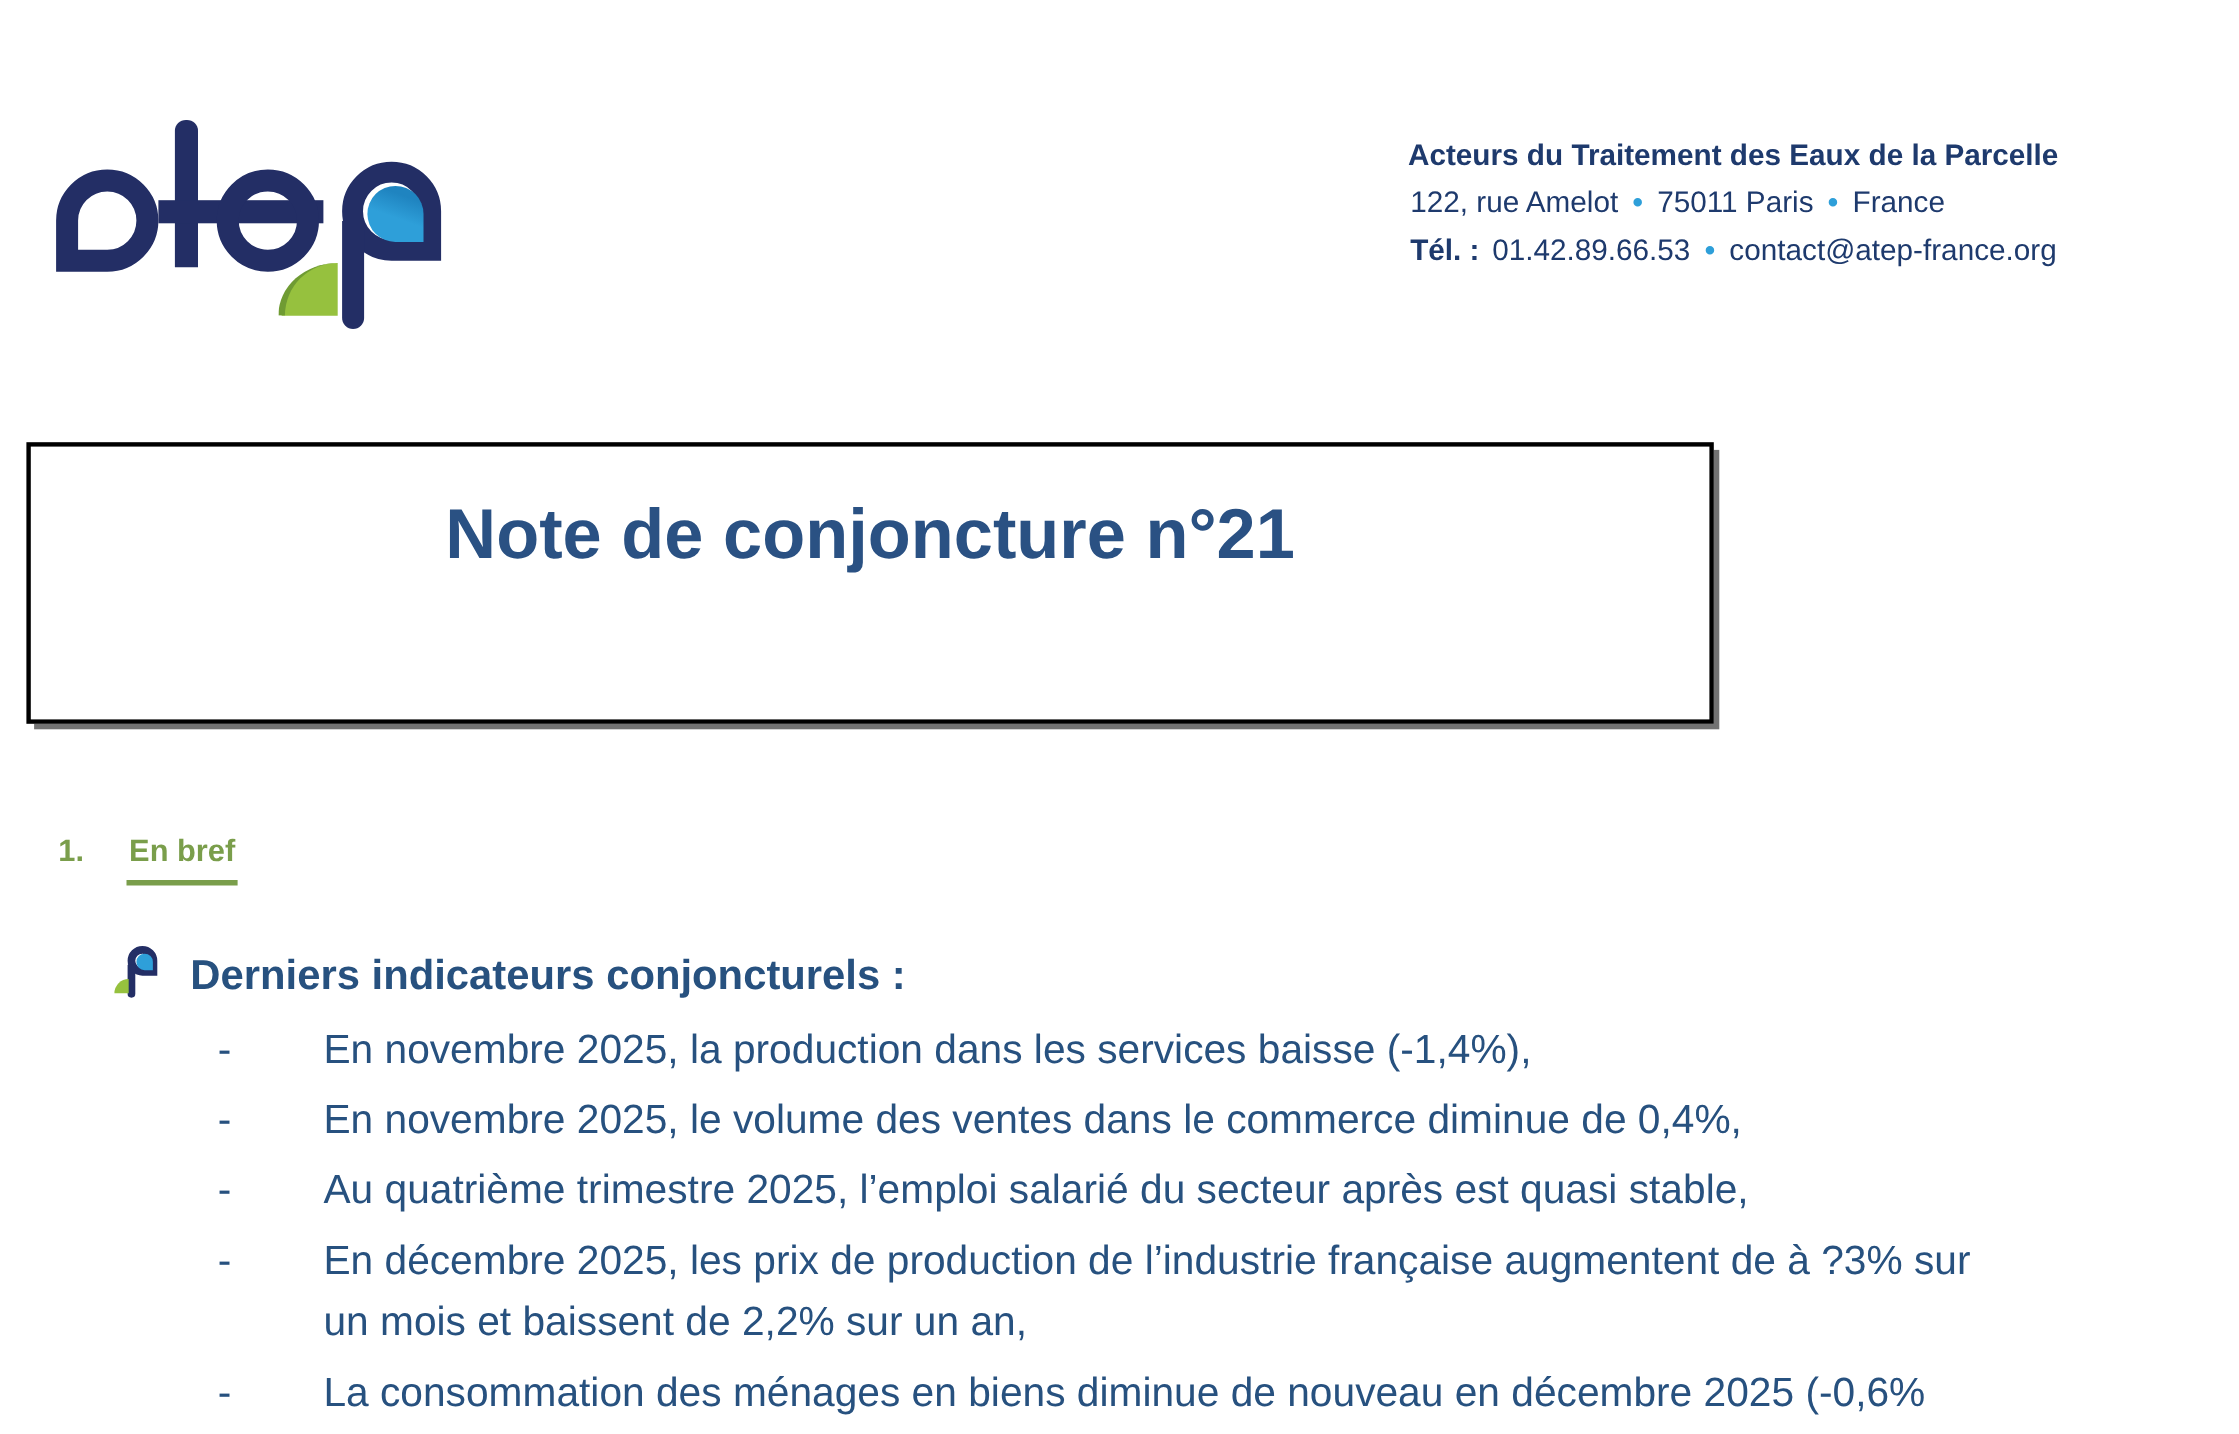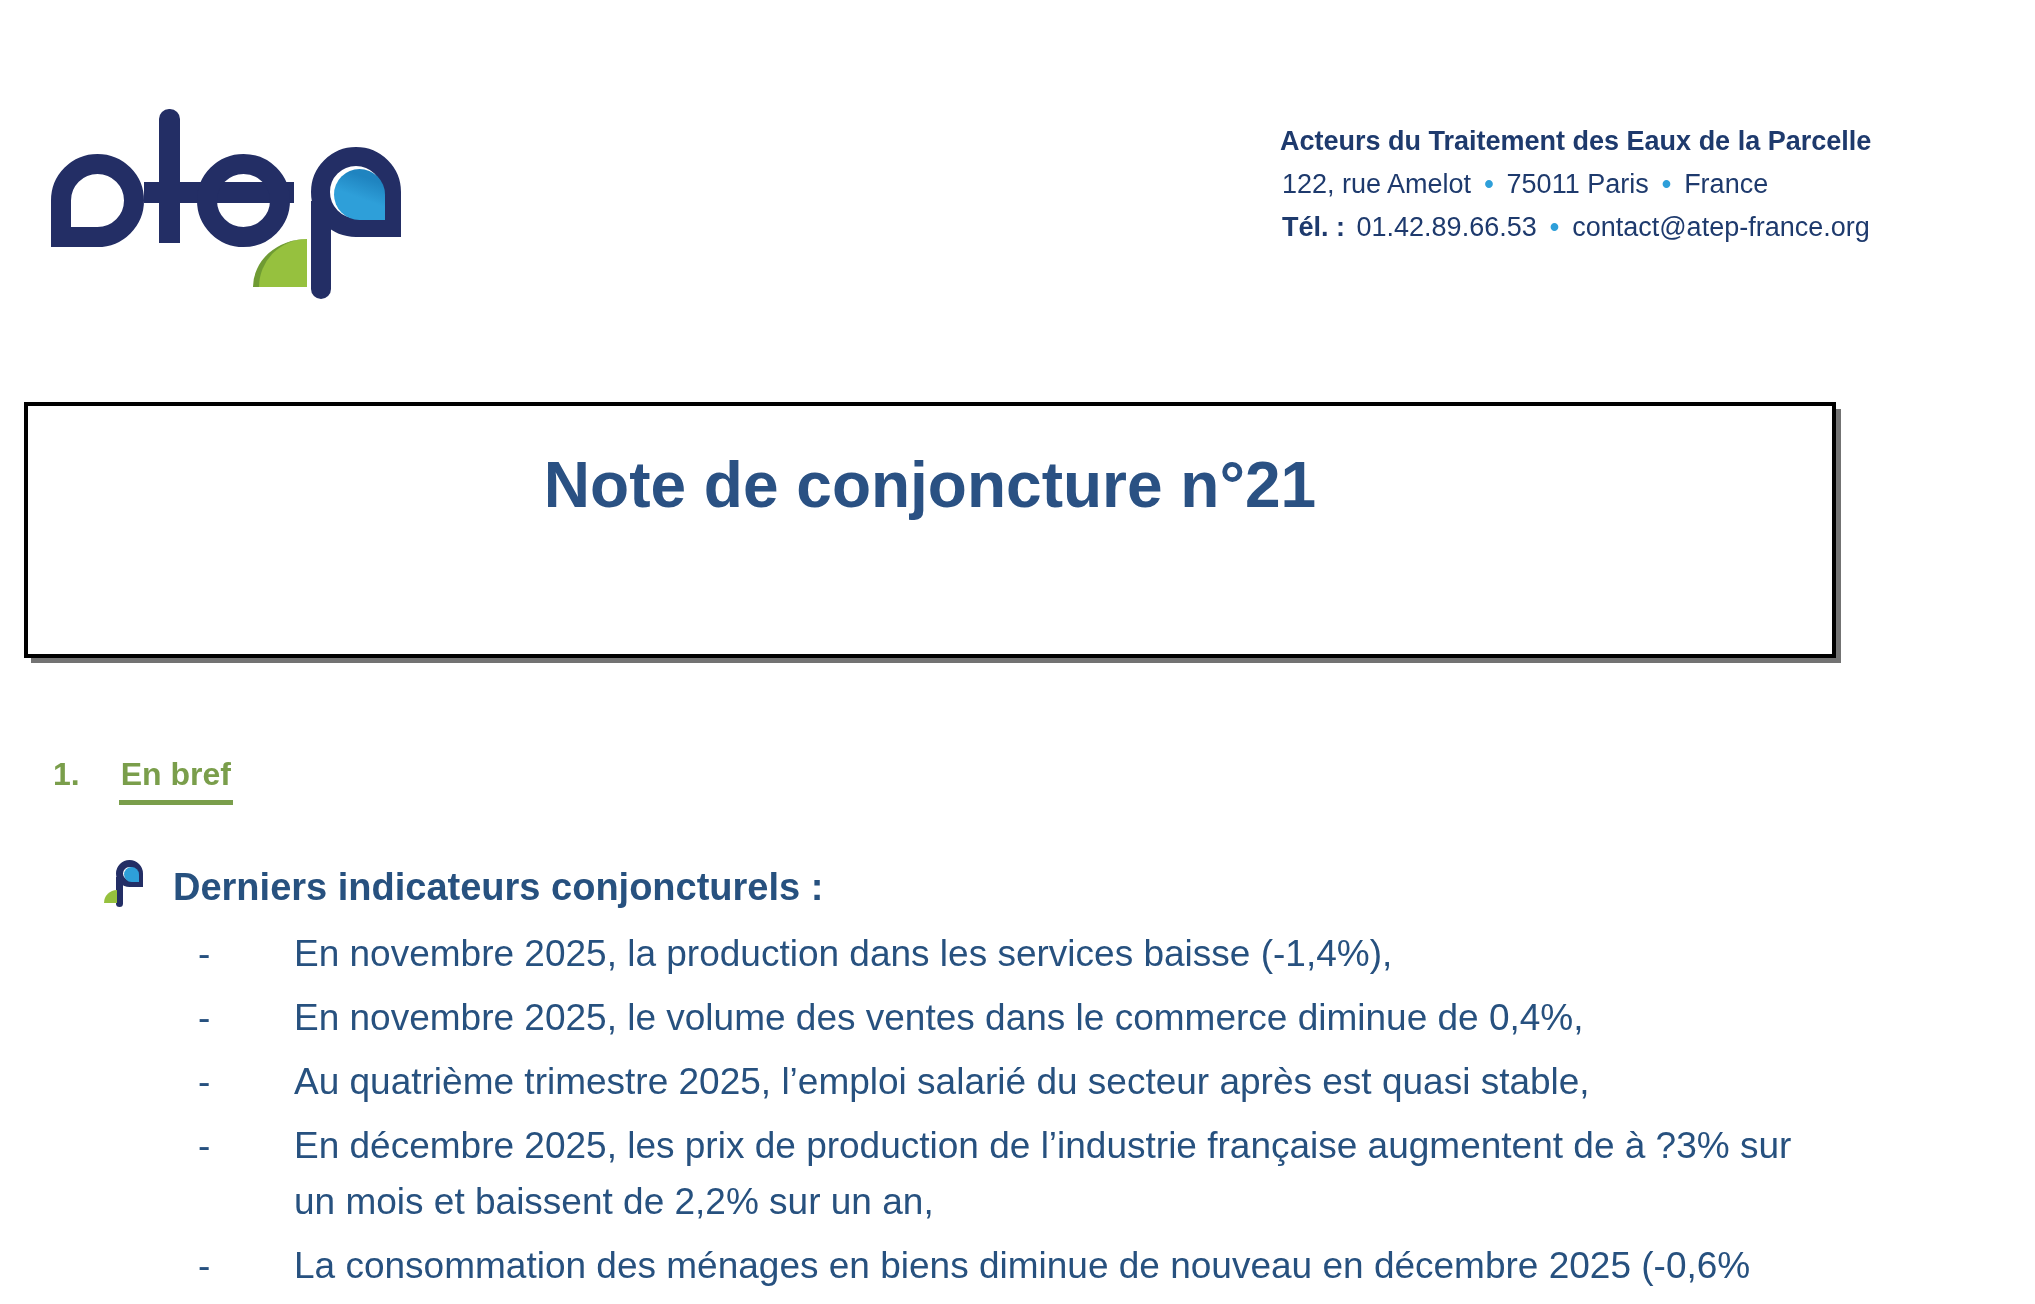--- a/index.html
+++ b/index.html
@@ -37,30 +37,30 @@
   .lg-leaf{left:204px;top:160px;width:54px;height:48px;background:var(--leaf);
         border-radius:100% 0 0 0;border-left:6px solid #6f9b33;}
 
   
   .contact{position:absolute;left:1272px;top:114px;color:var(--navy-contact);
         font-size:27px;line-height:39px;}
   .contact .bold{font-weight:700;}
   .contact .sep{color:var(--waterblue);font-weight:700;margin:0 9px;}
 
   
-  .title-box{position:absolute;left:20px;top:398px;width:1812px;height:256px;
+  .title-box{position:absolute;left:20px;top:398px;width:1534px;height:256px;
         border:4px solid #000;background:#fff;
         box-shadow:6px 6px 0 -1px rgba(0,0,0,0.55);
         text-align:center;color:var(--blue-title);}
   .title-box .line{font-weight:700;font-size:64px;line-height:95px;}
   .title-box .line1{margin-top:28px;}
 
   
   .section-heading{position:absolute;left:45px;top:744px;color:var(--green);
-        font-weight:700;font-size:32px;line-height:44px;}
+        font-weight:700;font-size:28px;line-height:44px;}
   .section-heading .num{display:inline-block;margin-right:37px;}
   .section-heading .ttl{display:inline-block;border-bottom:5px solid var(--green);
         padding-bottom:4px;}
 
   
   .ind-heading{position:absolute;left:98px;top:852px;display:flex;align-items:flex-end;}
   .mini-logo{position:relative;width:48px;height:56px;flex:none;}
   .mini-logo > div{position:absolute;}
   .mini-bowl{left:12px;top:2px;width:27px;height:27px;border:7px solid var(--navy-logo);
         border-radius:50% 50% 0 50%;}

